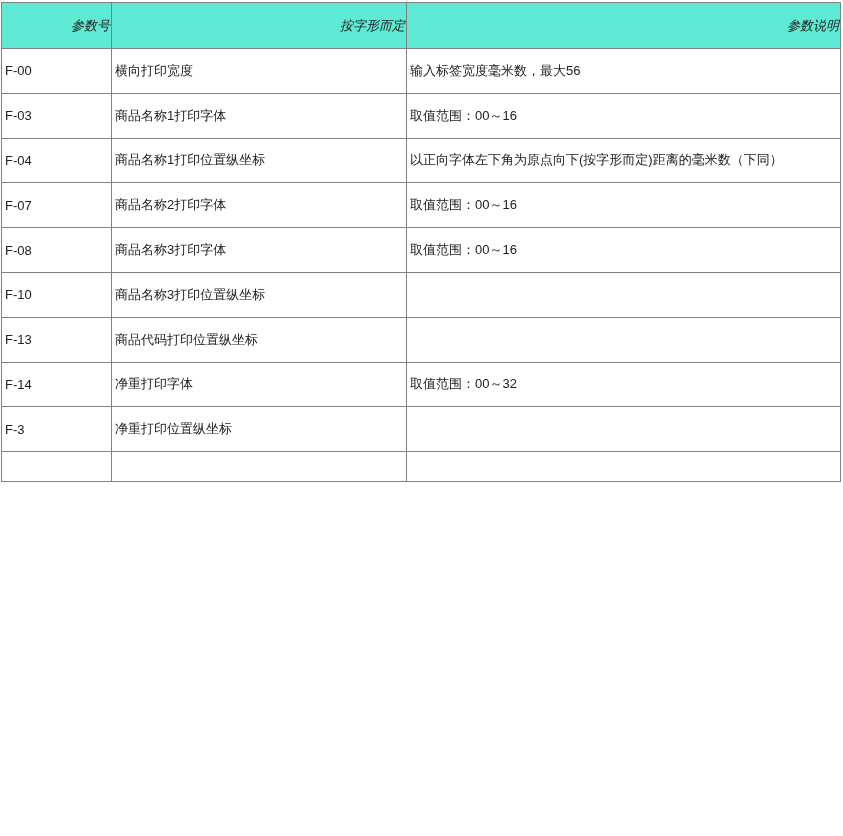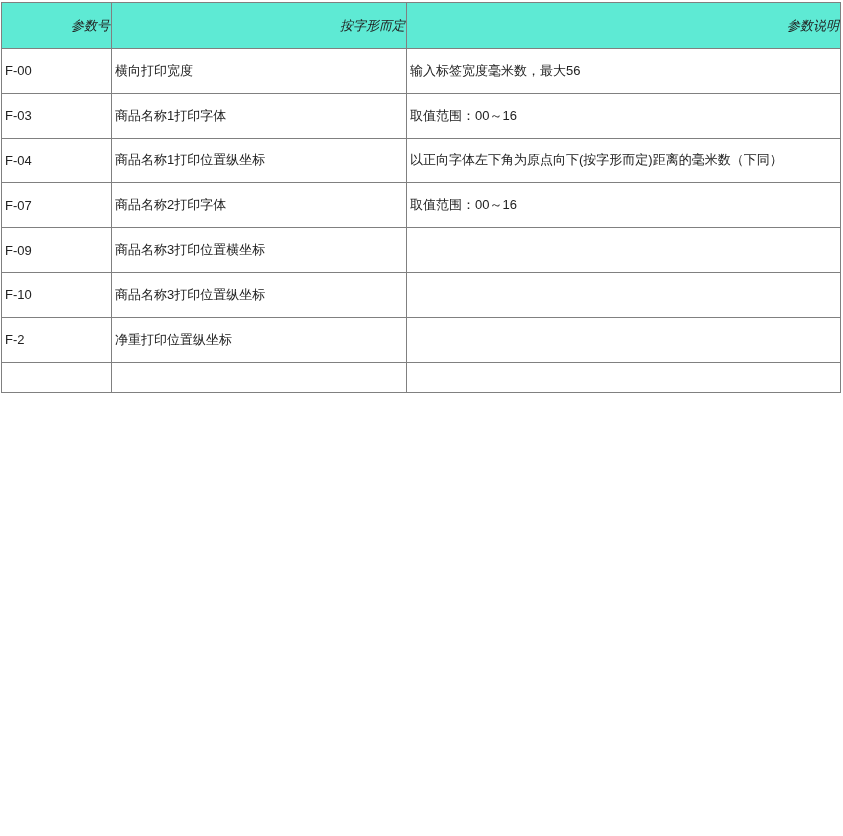--- a/index.html
+++ b/index.html
@@ -79,31 +79,41 @@
         <td>F-04</td>
         <td>商品名称1打印位置纵坐标</td>
         <td>以正向字体左下角为原点向下(按字形而定)距离的毫米数（下同）</td>
       </tr>
       <tr>
         <td>F-07</td>
         <td>商品名称2打印字体</td>
         <td>取值范围：00～16</td>
       </tr>
       <tr>
-        <td>F-09</td>
-        <td>商品名称3打印位置横坐标</td>
-        <td></td>
+        <td>F-08</td>
+        <td>商品名称3打印字体</td>
+        <td>取值范围：00～16</td>
       </tr>
       <tr>
         <td>F-10</td>
         <td>商品名称3打印位置纵坐标</td>
         <td></td>
       </tr>
       <tr>
-        <td>F-2</td>
+        <td>F-13</td>
+        <td>商品代码打印位置纵坐标</td>
+        <td></td>
+      </tr>
+      <tr>
+        <td>F-14</td>
+        <td>净重打印字体</td>
+        <td>取值范围：00～32</td>
+      </tr>
+      <tr>
+        <td>F-3</td>
         <td>净重打印位置纵坐标</td>
         <td></td>
       </tr>
       <tr class="partial">
         <td></td>
         <td></td>
         <td></td>
       </tr>
     </tbody>
 </table>

